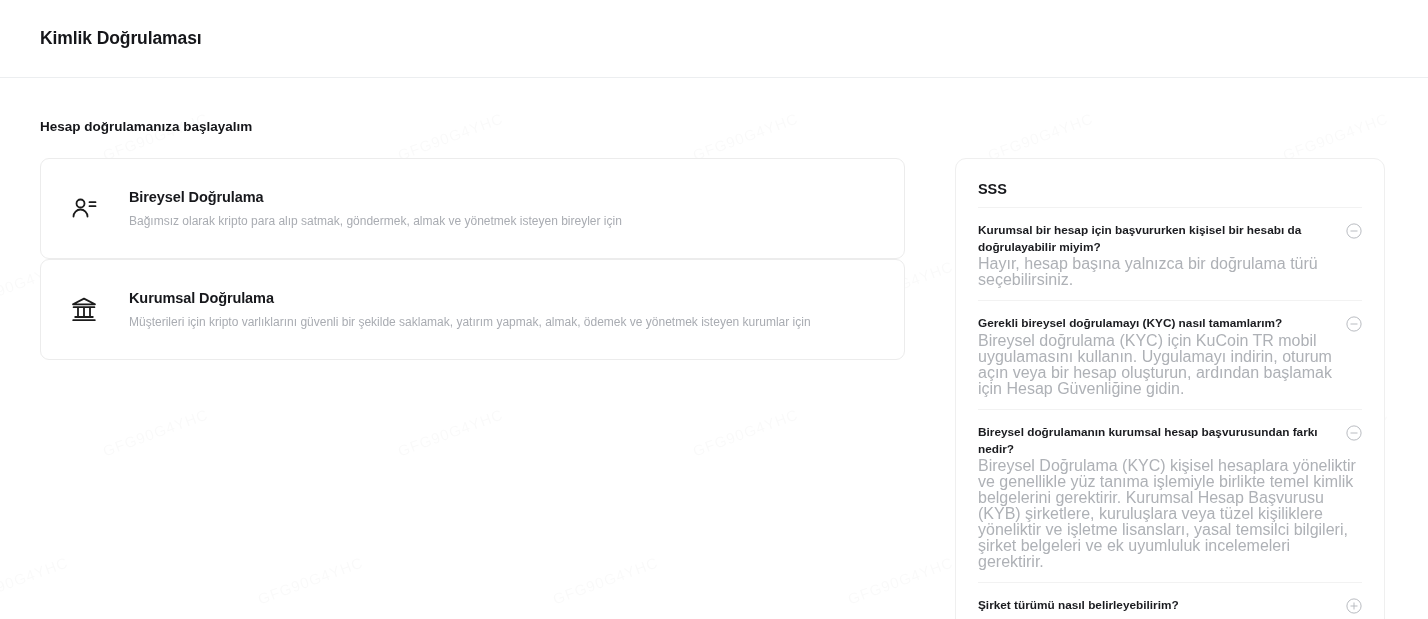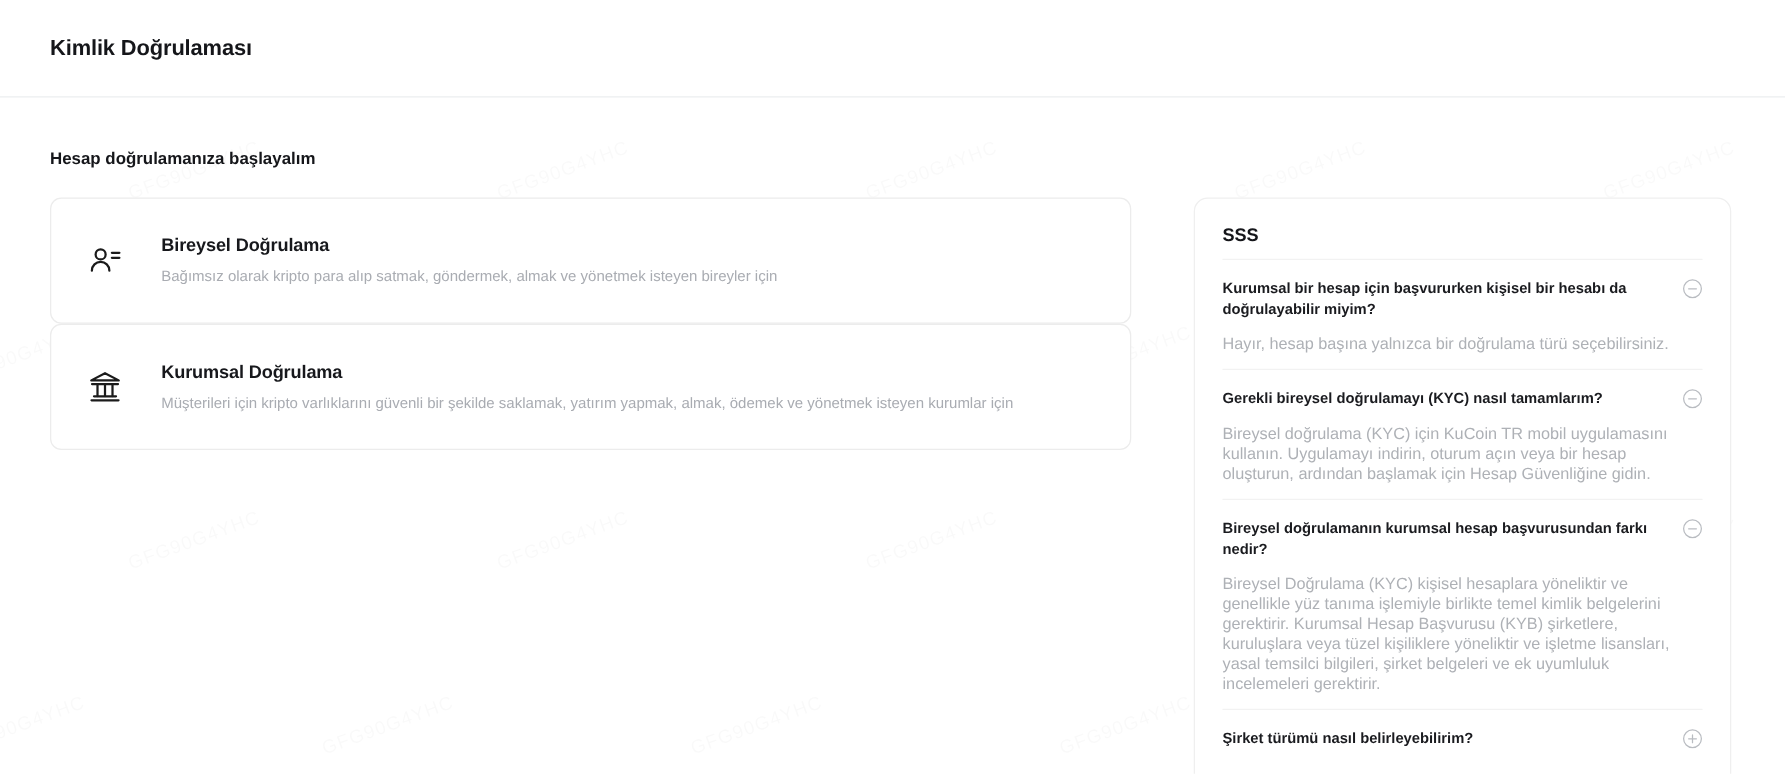--- a/index.html
+++ b/index.html
@@ -163,24 +163,24 @@
     flex: 1;
   }
   .faq-toggle {
     flex: none;
     width: 16px;
     height: 16px;
     margin-top: 1px;
     color: #b9bcc1;
   }
   .faq-answer {
-    font-size: 13px;
+    font-size: 16px;
     color: #aeb1b6;
     line-height: 16px;
-    margin-top: 12px;
+    margin-top: 1px;
     padding-right: 4px;
   }
 </style>
 </head>
 <body>
 
 <div id="watermark-layer">
     <span class="wm" style="left: -40px; top: -20px;">GFG90G4YHC</span>
     <span class="wm" style="left: 255px; top: -20px;">GFG90G4YHC</span>
     <span class="wm" style="left: 550px; top: -20px;">GFG90G4YHC</span>

